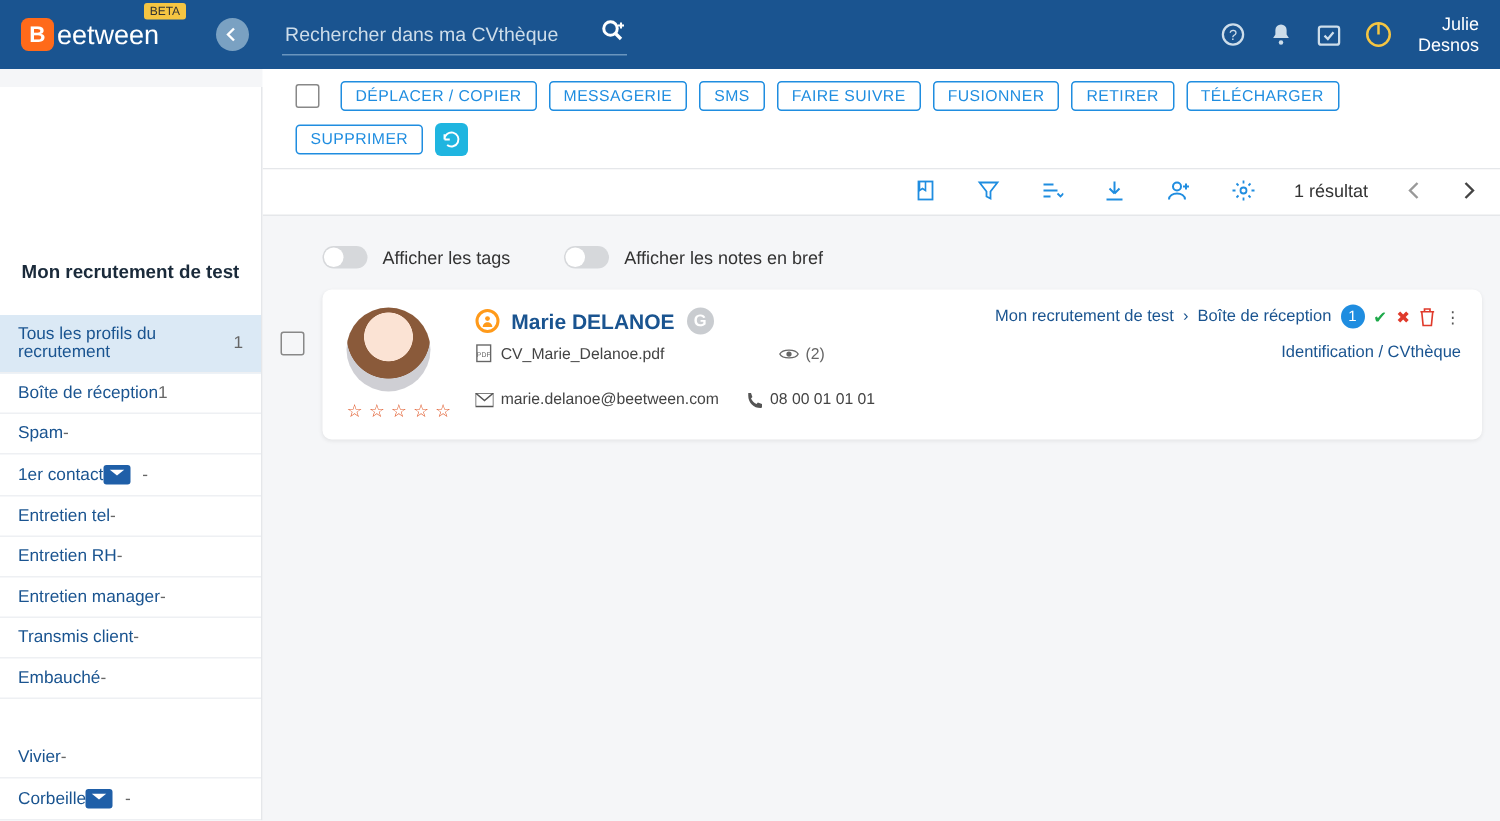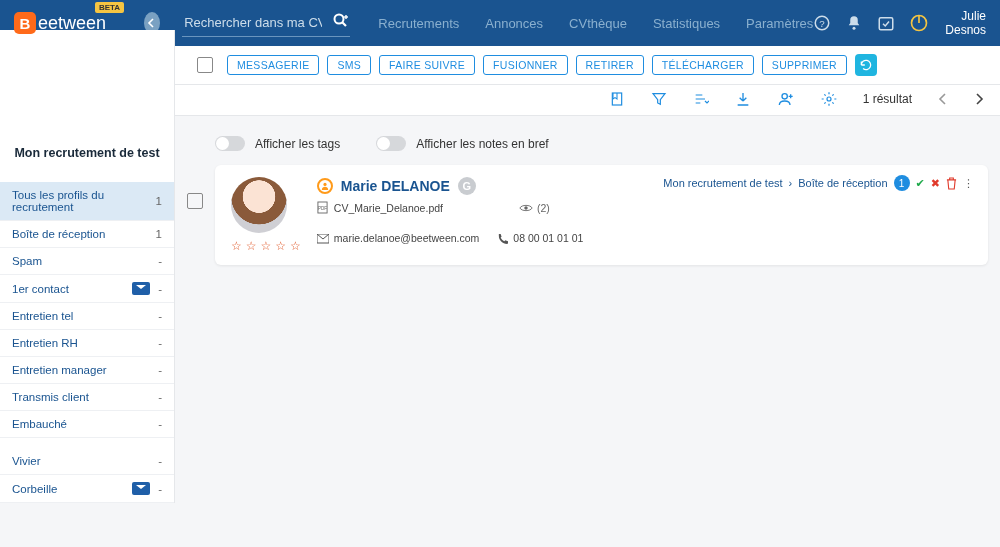--- a/index.html
+++ b/index.html
@@ -1,21 +1,21 @@
 <!DOCTYPE html>
 <html><head>
 <meta charset="utf-8">
 <style>
 *{box-sizing:border-box;margin:0;padding:0;font-family:Arial,Helvetica,sans-serif}
 body{background:#f5f6f8;font-size:12px;color:#333}
 
 .topbar{height:46px;background:#1a5490;display:flex;align-items:center;padding:0 14px;color:#fff}
 .logo{display:flex;align-items:center;gap:2px;font-size:18px;font-weight:500;position:relative}
 .logo .b-badge{background:#ff6a1a;color:#fff;width:22px;height:22px;border-radius:5px;display:inline-flex;align-items:center;justify-content:center;font-weight:bold;font-size:15px}
-.logo .beta{position:absolute;top:-10px;right:-18px;background:#f5c542;color:#333;font-size:8px;padding:1px 4px;border-radius:2px;font-weight:bold}
+.logo .beta{position:absolute;top:-10px;right:-18px;background:#f5c542;color:#333;font-size:8px;padding:1px 4px;border-radius:2px;font-weight:normal}
 .back-circle{margin-left:38px;width:22px;height:22px;background:#7aa1c2;border-radius:50%;display:flex;align-items:center;justify-content:center;cursor:pointer}
 .search-wrap{margin-left:22px;position:relative;border-bottom:1px solid #6a95be;width:230px}
 .search-wrap input{border:none;background:transparent;color:#fff;padding:6px 28px 6px 2px;width:100%;font-size:13px;outline:none}
 .search-wrap input::placeholder{color:#cdddea}
 .search-wrap .sico{position:absolute;right:2px;top:3px;color:#fff}
 .nav-links{margin-left:28px;display:flex;gap:26px;color:#8ab0cf;font-size:13px}
 .nav-links span{cursor:pointer}
 .topbar .spacer{flex:1}
 .top-icons{display:flex;gap:14px;align-items:center;color:#cdddea}
 .top-icons svg{cursor:pointer}
@@ -28,21 +28,21 @@
 .refresh-sq{width:22px;height:22px;background:#1fb5e0;border-radius:4px;display:flex;align-items:center;justify-content:center;color:#fff}
 
 .utilbar{background:#fff;display:flex;align-items:center;justify-content:flex-end;padding:6px 16px 8px;gap:26px;color:#1f8de0;border-bottom:1px solid #e5e7ea}
 .utilbar svg{cursor:pointer}
 .resultcount{color:#333;font-size:12px}
 .utilbar .chev{color:#666}
 
 .main{display:flex}
 .sidebar{width:175px;background:#fff;border-right:1px solid #e5e7ea;min-height:calc(100vh - 100px);padding-top:30px}
 .sidebar h3{font-size:12.5px;font-weight:bold;text-align:center;padding:0 10px 22px;color:#1a2a3a}
-.side-item{display:flex;align-items:center;justify-content:space-between;padding:7px 12px;font-size:11.5px;color:#1a5490;border-bottom:1px solid #eef0f3;cursor:pointer}
+.side-item{display:flex;align-items:center;justify-content:flex-start;padding:7px 12px;font-size:11.5px;color:#1a5490;border-bottom:1px solid #eef0f3;cursor:pointer}
 .side-item.sel{background:#dbe9f5;color:#1a5490}
 .side-item.sub{color:#1a5490}
 .side-item .rt{display:flex;align-items:center;gap:8px;color:#666}
 .mail-icon{width:18px;height:13px;background:#1f5fa8;border-radius:2px;display:inline-flex;align-items:center;justify-content:center}
 .content{flex:1;padding:14px 12px}
 
 .toggles{display:flex;align-items:center;gap:36px;margin:6px 0 14px 28px;color:#333;font-size:12px}
 .toggles .switch{width:30px;height:15px;border-radius:8px;background:#d6d8db;position:relative}
 .toggles .switch::after{content:"";position:absolute;left:1px;top:1px;width:13px;height:13px;border-radius:50%;background:#fff}
 .toggles .tg{display:flex;align-items:center;gap:10px}
@@ -90,27 +90,20 @@
     <input type="text" placeholder="Rechercher dans ma CVthèque" style="">
     <span class="sico">
       <svg width="16" height="16" viewBox="0 0 16 16">
           <circle cx="7" cy="7" r="4.5" stroke="#fff" stroke-width="2" fill="none"></circle>
           <line x1="10.5" y1="10.5" x2="14" y2="14" stroke="#fff" stroke-width="2.2"></line>
           <line x1="12" y1="5" x2="16" y2="5" stroke="#fff" stroke-width="1.4"></line>
           <line x1="14" y1="3" x2="14" y2="7" stroke="#fff" stroke-width="1.4"></line>
         </svg>
     </span>
   </div>
-  <div class="nav-links">
-    <span>Recrutements</span>
-    <span>Annonces</span>
-    <span>CVthèque</span>
-    <span>Statistiques</span>
-    <span>Paramètres</span>
-  </div>
   <div class="spacer"></div>
   <div class="top-icons">
     <svg width="18" height="18" viewBox="0 0 24 24">
         <circle cx="12" cy="12" r="9" stroke="#cdddea" stroke-width="2" fill="none"></circle>
         <text x="12" y="17" text-anchor="middle" fill="#cdddea" font-size="13" font-family="Arial">?</text>
       </svg>
     <svg width="18" height="18" viewBox="0 0 24 24">
         <path d="M12 3a5 5 0 0 0-5 5v4l-2 3h14l-2-3V8a5 5 0 0 0-5-5z" fill="#cdddea"></path>
         <circle cx="12" cy="19" r="2" fill="#cdddea"></circle>
       </svg>
@@ -127,20 +120,21 @@
     <div>Julie</div>
     <div>Desnos</div>
   </div>
 </div>
 
 <div style="display:flex">
   <div style="width:175px"></div>
   <div style="flex:1">
     <div class="actionbar">
       <div class="chk"></div>
+      <span class="pill">DÉPLACER / COPIER</span>
       <span class="pill">MESSAGERIE</span>
       <span class="pill">SMS</span>
       <span class="pill">FAIRE SUIVRE</span>
       <span class="pill">FUSIONNER</span>
       <span class="pill">RETIRER</span>
       <span class="pill">TÉLÉCHARGER</span>
       <span class="pill">SUPPRIMER</span>
       <span class="refresh-sq">
         <svg width="14" height="14" viewBox="0 0 24 24">
             <path d="M4 12a8 8 0 1 1 3 6.2M4 12V6m0 6h6" stroke="#fff" stroke-width="2.2" fill="none"></path>
@@ -236,21 +230,21 @@
       <span class="rt">
           <span>-</span>
         </span>
     </div>
     <div class="side-item sub">
       <span>Embauché</span>
       <span class="rt">
           <span>-</span>
         </span>
     </div>
-    <div class="side-item sub" style="margin-top:10px">
+    <div class="side-item sub" style="margin-top:26px">
       <span>Vivier</span>
       <span class="rt">
           <span>-</span>
         </span>
     </div>
     <div class="side-item sub">
       <span>Corbeille</span>
       <span class="rt">
           <span class="mail-icon">
             <svg width="10" height="7" viewBox="0 0 10 7">
@@ -339,17 +333,18 @@
             <span class="count">1</span>
             <span class="tick">✔</span>
             <span class="x">✖</span>
             <span class="trash">
               <svg width="11" height="13" viewBox="0 0 12 14">
                   <path d="M1 3h10M4 3V1h4v2M2 3l1 10h6l1-10" stroke="#e03a2b" stroke-width="1.2" fill="none"></path>
                 </svg>
             </span>
             <span class="more">⋮</span>
           </div>
+          <div class="idcv">Identification / CVthèque</div>
         </div>
       </div>
     </div>
   </div>
 </div>
 
 </body></html>

